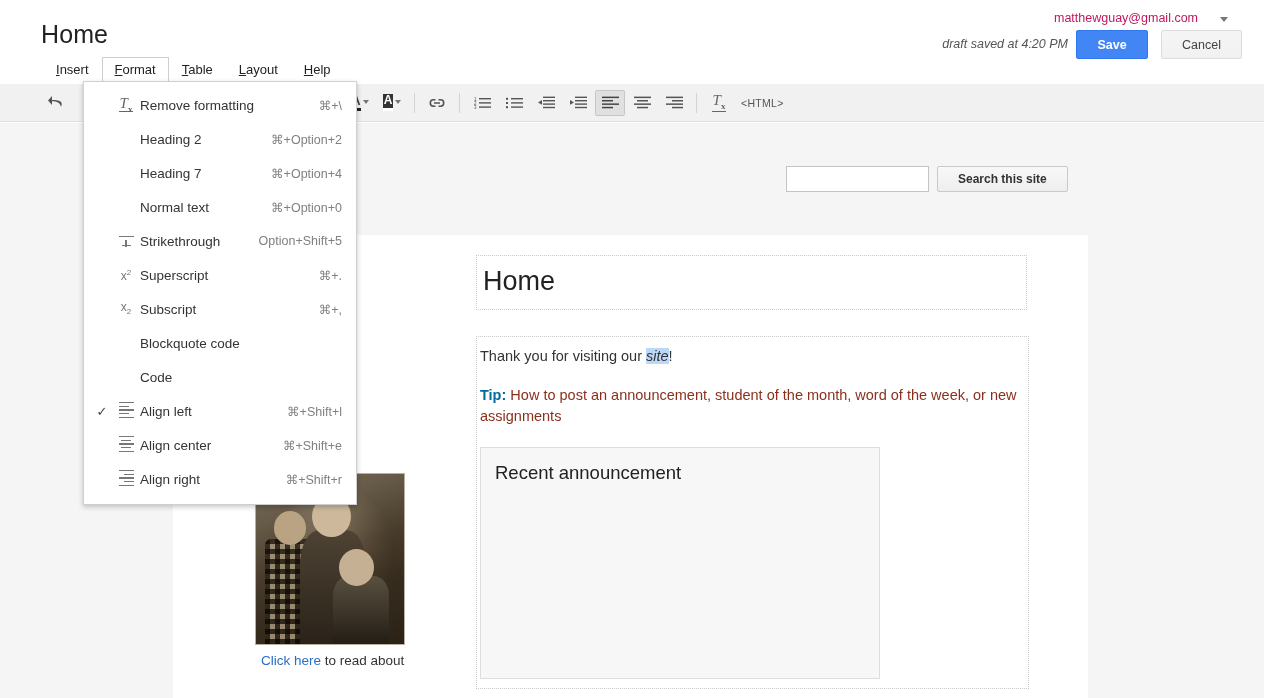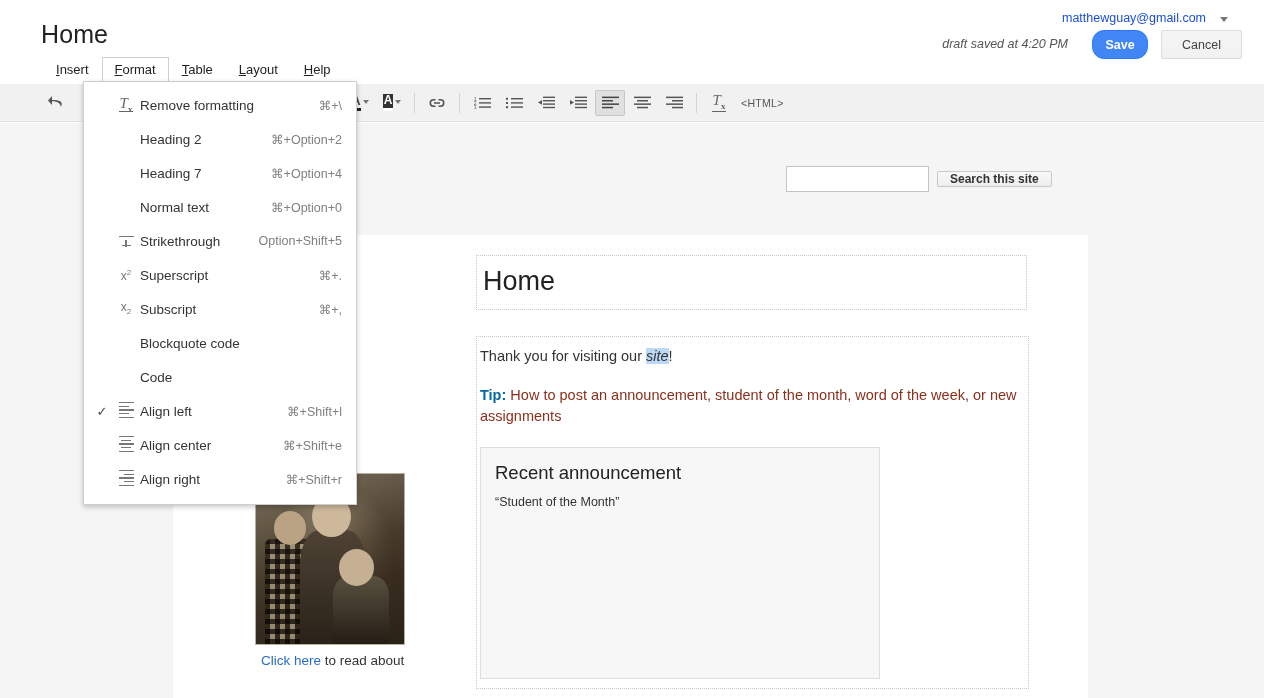--- a/index.html
+++ b/index.html
@@ -22,24 +22,24 @@
     left: 41px; top: 20px;
     font-size: 25px;
     color: #222;
     font-weight: normal;
     letter-spacing: 0.1px;
   }
   .account {
     position: absolute;
     right: 36px; top: 11px;
     font-size: 12.5px;
-    color: #1d4ed8;
+    color: #be185d;
     display: flex;
     align-items: center;
-    gap: 12px;
+    gap: 20px;
   }
   .account .caret {
     display: inline-block;
     width: 0; height: 0;
     border-left: 4px solid transparent;
     border-right: 4px solid transparent;
     border-top: 5px solid #777;
     margin-left: 2px;
     position: relative; top: 1px;
   }
@@ -47,24 +47,24 @@
     position: absolute;
     right: 196px; top: 37px;
     font-size: 12.5px;
     font-style: italic;
     color: #555;
     white-space: nowrap;
   }
   .btn-save {
     position: absolute;
     right: 116px; top: 30px;
-    width: 56px; height: 29px;
+    width: 72px; height: 29px;
     background: #4285f4;
     border: 1px solid #3079ed;
-    border-radius: 12px;
+    border-radius: 2px;
     color: #fff;
     font-size: 12.5px;
     font-weight: bold;
     cursor: pointer;
     font-family: "Liberation Sans", sans-serif;
   }
   .btn-cancel {
     position: absolute;
     right: 22px; top: 30px;
     width: 81px; height: 29px;
@@ -227,22 +227,22 @@
   .search-input {
     width: 143px; height: 26px;
     border: 1px solid #c4c4c4;
     background: #fff;
     outline: none;
     font-size: 12px;
     padding: 0 5px;
     font-family: "Liberation Sans", sans-serif;
   }
   .search-btn {
-    height: 16px;
-    padding: 0 12px;
+    height: 26px;
+    padding: 0 20px;
     background: linear-gradient(#f8f8f8, #eeeeee);
     border: 1px solid #c9c9c9;
     border-radius: 2px;
     font-size: 12px;
     font-weight: bold;
     color: #333;
     cursor: pointer;
     font-family: "Liberation Sans", sans-serif;
     white-space: nowrap;
   }
@@ -631,19 +631,18 @@
 
       <div class="field-title">Home</div>
 
       <div class="field-body">
         <p><span>Thank you for visiting our </span><em class="sel">site</em><span>!</span></p>
 
         <p class="tipline"><b>Tip:</b><span> How to post an announcement, student of the month, word of the week, or new assignments</span></p>
 
         <div class="ann-box">
           <div class="ann-title">Recent announcement</div>
-          <div class="ann-item">“Student of the Month”</div>
         </div>
       </div>
 
     </div>
   </div>
 </div>
 
 </body></html>

